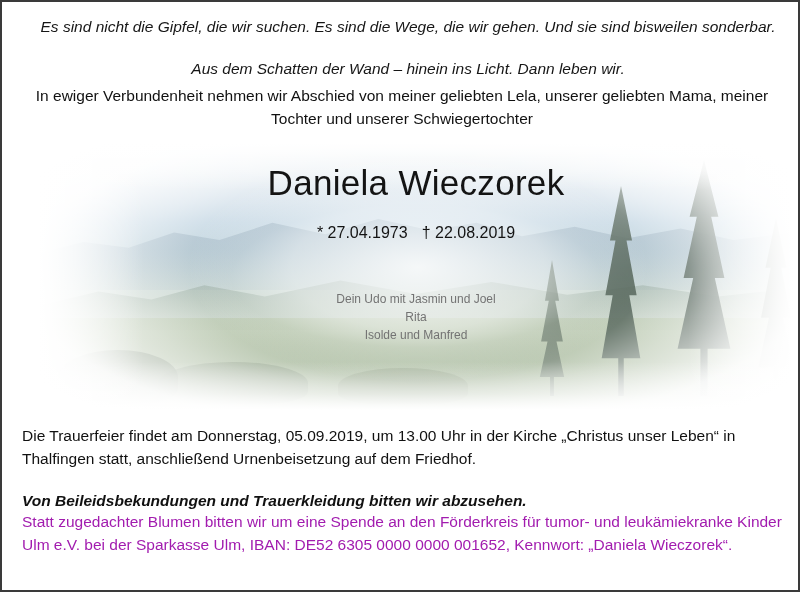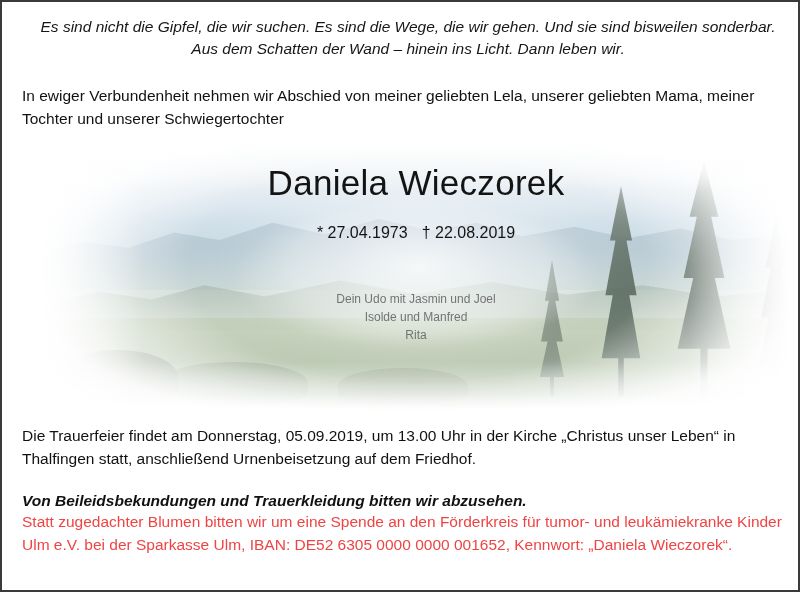--- a/index.html
+++ b/index.html
@@ -34,31 +34,32 @@
     position: absolute;
     left: 28px;
     top: 16px;
     width: 760px;
     text-align: center;
     font-style: italic;
     font-size: 15.5px;
     line-height: 1.45;
     color: #161616;
   }
-  .motto .line2 { display: block; }
+  .motto .line2 { display: block; margin-top: 20px; }
 
   
   .intro {
     position: absolute;
     left: 22px;
     top: 84px;
     width: 760px;
     font-size: 15.5px;
     line-height: 1.5;
     color: #111111;
+    text-align: center;
   }
 
   
   .photo-wrap {
     position: absolute;
     left: 38px;
     top: 142px;
     width: 756px;
     height: 268px;
     overflow: hidden;
@@ -214,21 +215,21 @@
     font-style: italic;
     color: #111111;
   }
   .donation {
     position: absolute;
     left: 22px;
     top: 510px;
     width: 762px;
     font-size: 15.5px;
     line-height: 1.5;
-    color: #ef4444;
+    color: #a21caf;
   }
 </style>
 </head>
 <body>
 
 <div class="page">
 
   <div class="border-frame"></div>
 
   <div class="motto">
@@ -255,22 +256,22 @@
     <div class="vignette2"></div>
     <div class="text-wash"></div>
 
     <div class="photo-text">
       <div class="deceased-name">Daniela Wieczorek</div>
       <div class="dates">
         <span>* 27.04.1973</span><span class="sep"></span><span>† 22.08.2019</span>
       </div>
       <div class="mourners">
         <div>Dein Udo mit Jasmin und Joel</div>
+        <div>Rita</div>
         <div>Isolde und Manfred</div>
-        <div>Rita</div>
       </div>
     </div>
   </div>
 
   <div class="ceremony">Die Trauerfeier findet am Donnerstag, 05.09.2019, um 13.00 Uhr in der Kirche „Christus unser Leben“ in Thalfingen statt, anschließend Urnenbeisetzung auf dem Friedhof.</div>
   <div class="request">Von Beileidsbekundungen und Trauerkleidung bitten wir abzusehen.</div>
   <div class="donation">Statt zugedachter Blumen bitten wir um eine Spende an den Förderkreis für tumor- und leukämiekranke Kinder Ulm e.V. bei der Sparkasse Ulm, IBAN: DE52 6305 0000 0000 001652, Kennwort: „Daniela Wieczorek“.</div>
 
 </div>
 

